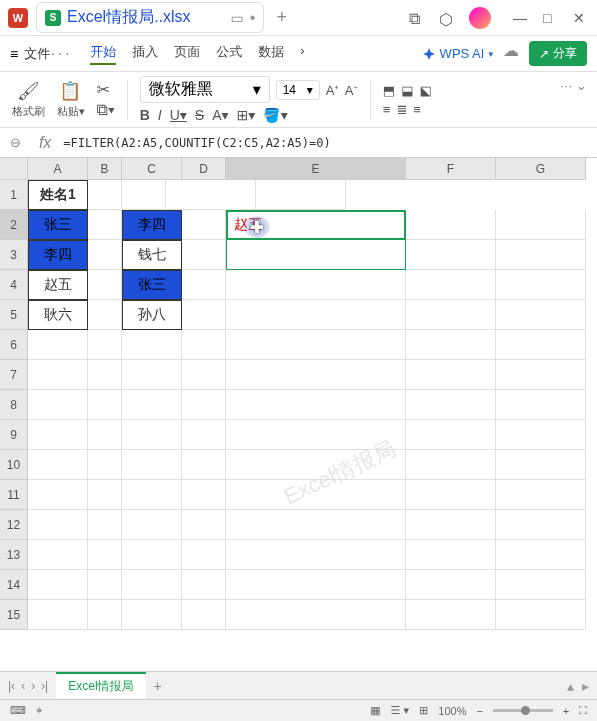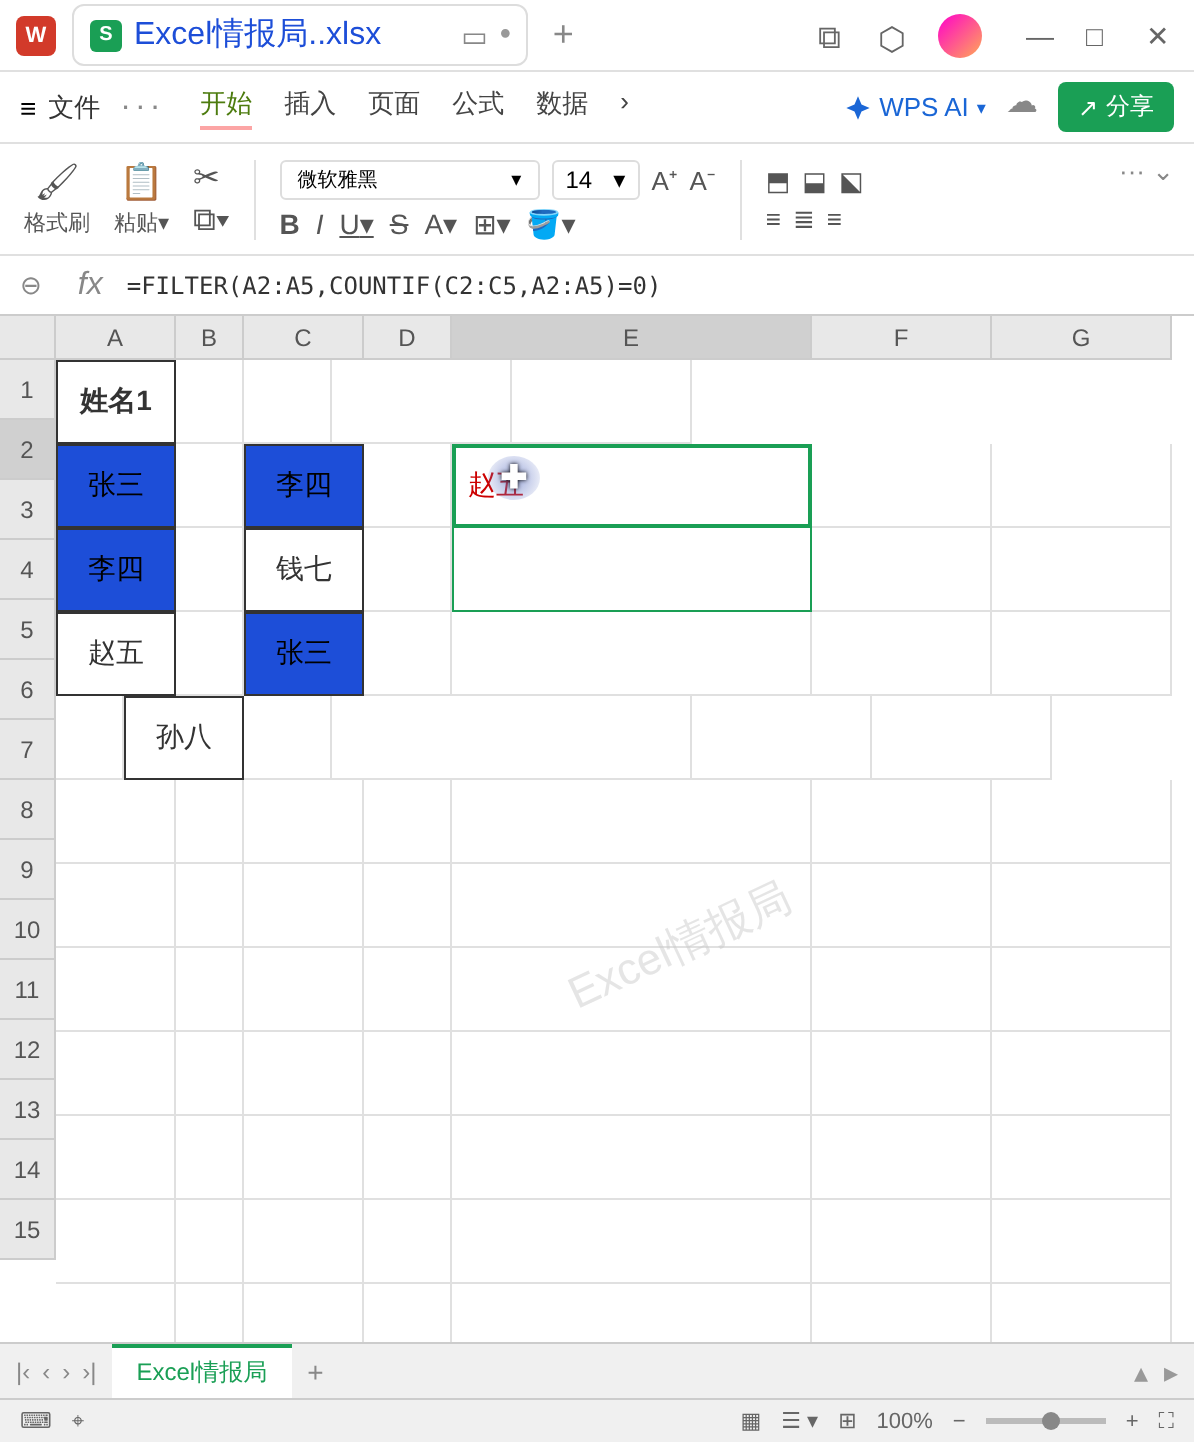--- a/index.html
+++ b/index.html
@@ -13,38 +13,38 @@
 .tab-pin { margin-left: 40px; color: #888; font-size: 14px; }
 .tab-dot { margin-left: 6px; color: #999; }
 .plus { margin-left: 12px; color: #888; font-size: 18px; font-weight: 300; }
 .title-right { margin-left: auto; display: flex; align-items: center; gap: 14px; color: #666; }
 .title-right svg, .title-right span { width: 16px; height: 16px; }
 .avatar { width: 22px; height: 22px; border-radius: 50%; background: linear-gradient(135deg,#f0c,#fa5); }
 .win-btns { display: flex; gap: 14px; margin-left: 8px; color: #666; font-size: 14px; }
 
 .menubar { height: 36px; background: #fff; display: flex; align-items: center; padding: 0 10px; border-bottom: 1px solid #e0e0e0; }
 .menu-hamb { font-size: 14px; margin-right: 6px; }
-.menu-file { font-size: 13px; color: #333; margin-right: 10px; }
+.menu-file { font-size: 13px; color: #333; }
 .menu-more { color: #888; margin-right: 18px; letter-spacing: 2px; }
 .menu-items { display: flex; gap: 16px; font-size: 13px; color: #444; }
-.menu-items .active { color: #4d7c0f; border-bottom: 2px solid #fca5a5; padding-bottom: 2px; text-align: right; }
+.menu-items .active { color: #1d4ed8; border-bottom: 2px solid #4d7c0f; padding-bottom: 2px; text-align: right; }
 .menu-right { margin-left: auto; display: flex; gap: 10px; font-size: 13px; }
 .ai-btn { color: #1a66d6; display:flex; align-items:center; gap:4px; }
 .ai-logo { width:14px; height:14px; }
 .cloud-icon { color:#888; font-size:16px; }
 .share-btn { background: #1a9f55; color: #fff; padding: 4px 10px; border-radius: 4px; font-size: 12px; display:flex; align-items:center; gap:4px; }
 
 .toolbar { height: 56px; background: #fff; display: flex; align-items: center; padding: 0 12px; gap: 12px; border-bottom: 1px solid #e0e0e0; position:relative; }
 .tb-group { display: flex; flex-direction: column; align-items: center; font-size: 11px; color: #555; }
 .tb-icon { font-size: 18px; color: #555; margin-bottom: 2px; }
 .tb-sep { width: 1px; height: 40px; background: #e0e0e0; }
 .tb-clip { display:flex; flex-direction:column; gap:2px; }
 .tb-clip-row { display:flex; gap:8px; }
 .font-row { display: flex; align-items: center; gap: 6px; }
-.font-sel { border: 1px solid #ddd; padding: 2px 8px; font-size: 10px; border-radius: 3px; background:#fff; display:flex; align-items:center; width:130px; justify-content:space-between; }
+.font-sel { border: 1px solid #ddd; padding: 2px 8px; font-size: 16px; border-radius: 3px; background:#fff; display:flex; align-items:center; width:130px; justify-content:space-between; }
 .size-sel { border: 1px solid #ddd; padding: 2px 6px; font-size: 12px; border-radius: 3px; background:#fff; width:44px; display:flex; justify-content:space-between; }
 .font-ab { display:flex; gap:6px; font-size:13px; color:#555; }
 .font-row2 { display: flex; gap: 8px; font-size: 14px; color: #555; margin-top:4px; align-items:center; }
 .font-row2 .b { font-weight:bold; } .font-row2 .i{font-style:italic;} .font-row2 .u{text-decoration:underline;} .font-row2 .s{text-decoration:line-through;}
 .align-group { display:flex; flex-direction:column; gap:4px; }
 .align-row { display:flex; gap:6px; font-size:13px; color:#555; }
 .tb-more { position:absolute; right:10px; top:6px; color:#888; font-size:13px; }
 
 .formula-bar { height: 30px; background: #fff; display: flex; align-items: center; border-bottom: 1px solid #ccc; }
 .name-box { width: 155px; border-right: 1px solid #ddd; padding: 0 10px; font-size: 12px; display:flex; justify-content:center; align-items:center; color:#333; height:100%; }
@@ -54,21 +54,21 @@
 
 .sheet-area { position: relative; background: #fff; height: 560px; overflow:hidden; }
 .corner { position:absolute; left:0; top:0; width:28px; height:22px; background:#e8e8e8; border-right:1px solid #ccc; border-bottom:1px solid #ccc; }
 .col-headers { position:absolute; left:28px; top:0; height:22px; display:flex; }
 .col-h { background:#e8e8e8; border-right:1px solid #ccc; border-bottom:1px solid #ccc; font-size:12px; color:#555; display:flex; align-items:center; justify-content:center; }
 .col-h.sel { background:#d0d0d0; }
 .row-headers { position:absolute; left:0; top:22px; width:28px; }
 .row-h { height:30px; background:#e8e8e8; border-right:1px solid #ccc; border-bottom:1px solid #ccc; font-size:12px; color:#555; display:flex; align-items:center; justify-content:center; }
 .row-h.sel { background:#d0d0d0; }
 .cells { position:absolute; left:28px; top:22px; }
-.row { display:flex; height:42px; }
+.row { display:flex; height:30px; }
 .cell { border-right:1px solid #e0e0e0; border-bottom:1px solid #e0e0e0; font-size:14px; display:flex; align-items:center; justify-content:center; color:#333; background:#fff; }
 .bordered { border:1px solid #333; }
 .header-cell { font-weight:bold; background:#fff; }
 .green-data { background:#1d4ed8; color:#000; }
 .e-header { background:#1a9f55; color:#fff; font-weight:bold; font-size:14px; }
 .active-cell { border:2px solid #1a9f55 !important; position:relative; justify-content:flex-start; padding-left:6px; color:#c00; }
 .cursor-overlay { position:absolute; left:16px; top:4px; width:26px; height:22px; background:radial-gradient(circle,#6b7ec9aa,#6b7ec900); border-radius:50%; display:flex; align-items:center; justify-content:center; }
 .cursor-plus { color:#fff; font-size:16px; font-weight:bold; text-shadow:0 0 2px #000; }
 .spill-cell { border:1px solid #1a9f55; border-top:none; }
 
@@ -271,20 +271,21 @@
     <div class="row">
       <div class="cell cA bordered">赵五</div>
       <div class="cell cB"></div>
       <div class="cell cC bordered green-data">张三</div>
       <div class="cell cD"></div>
       <div class="cell cE"></div>
       <div class="cell cF"></div>
       <div class="cell cG"></div>
     </div>
     <div class="row">
+      <div class="cell cA bordered">耿六</div>
       <div class="cell cB"></div>
       <div class="cell cC bordered">孙八</div>
       <div class="cell cD"></div>
       <div class="cell cE"></div>
       <div class="cell cF"></div>
       <div class="cell cG"></div>
     </div>
 
     <div class="row">
         <div class="cell cA"></div>

